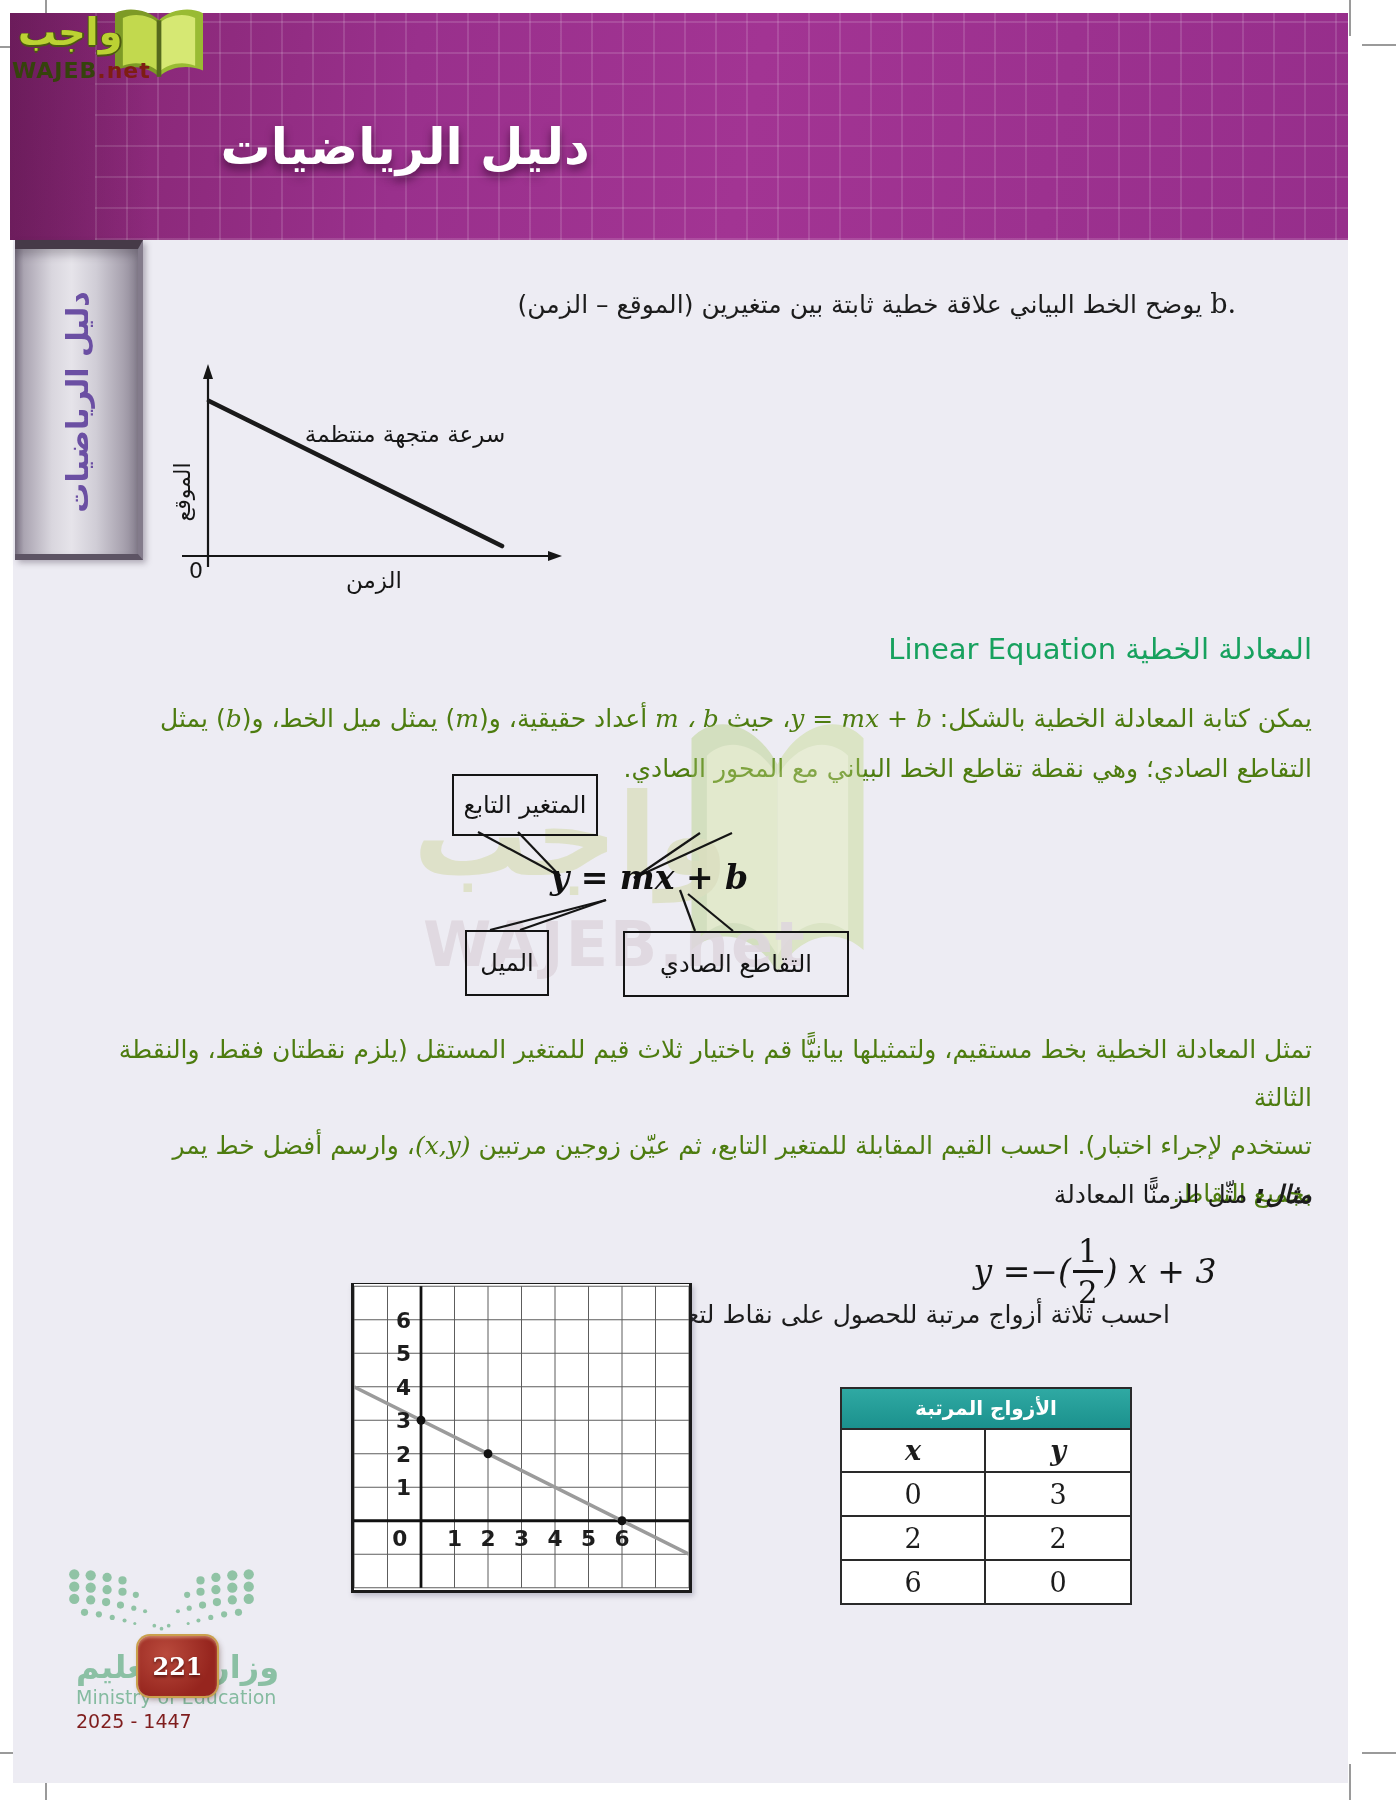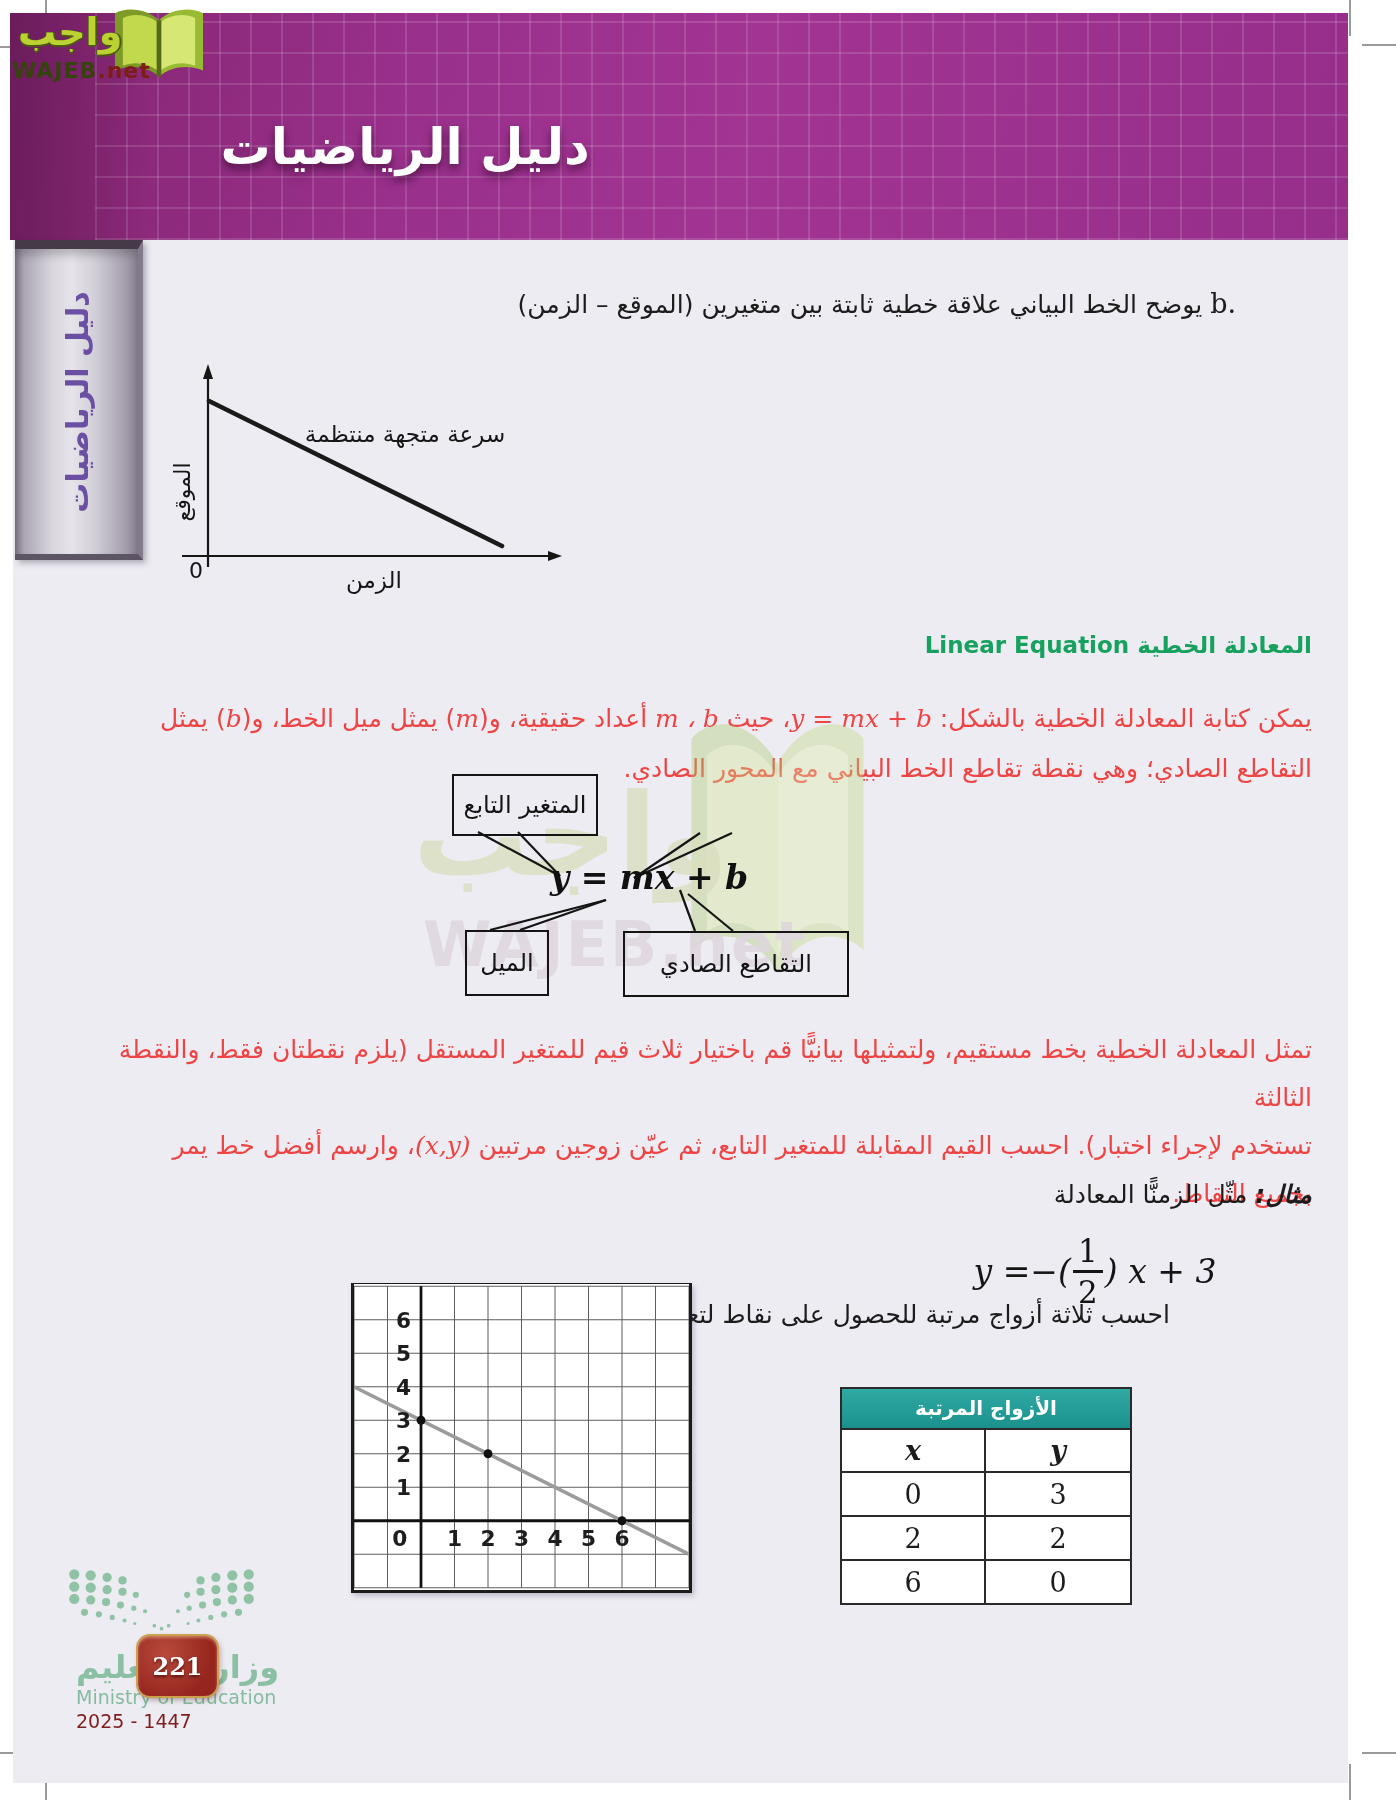--- a/index.html
+++ b/index.html
@@ -35,31 +35,31 @@
   
   #sidebar-tab{position:absolute;left:15px;top:240px;width:123px;height:305px;
     background:linear-gradient(90deg,#7e7787 0%,#aaa4b1 7%,#d9d6de 30%,#e6e4ea 46%,#d0cdd6 66%,#a8a2af 88%,#8b8493 100%);
     border-top:9px solid #463a48;border-bottom:6px solid #5d5464;border-right:5px solid #837b8b;
     box-shadow:inset 0 6px 8px rgba(40,30,45,.25), 3px 3px 6px rgba(60,50,70,.35);}
   #sidebar-tab .vtext{position:absolute;left:50%;top:50%;width:300px;text-align:center;white-space:nowrap;
     transform:translate(-50%,-50%) rotate(-90deg);font-size:30px;font-weight:bold;color:#6b4fa3;}
 
   
   .rtl{direction:rtl;unicode-bidi:embed;}
-  .body-text{font-size:25px;line-height:50px;color:#ef4444;}
+  .body-text{font-size:25px;line-height:50px;color:#4d7c0f;}
   .math{font-family:"DejaVu Serif",serif;font-style:italic;direction:ltr;unicode-bidi:isolate;}
   .marker-latin{font-family:"DejaVu Serif",serif;direction:ltr;unicode-bidi:isolate;font-size:27px;}
 
   #item-b{position:absolute;right:160px;top:288px;text-align:right;font-size:25px;}
 
   
   #pt-graph{position:absolute;left:150px;top:352px;}
 
   
-  #le-heading{position:absolute;right:84px;top:632px;font-size:23px;font-weight:bold;color:#17a15e;text-align:right;}
+  #le-heading{position:absolute;right:84px;top:632px;font-size:29px;font-weight:normal;color:#17a15e;text-align:right;}
 
   #paragraph1{position:absolute;left:118px;right:84px;top:694px;text-align:right;}
   #paragraph2{position:absolute;left:112px;right:84px;top:1026px;text-align:right;line-height:48px;}
   #example-line{position:absolute;right:84px;top:1180px;text-align:right;font-size:25px;}
   #example-line .lbl{font-weight:bold;font-style:italic;}
 
   
   #diagram{position:absolute;left:400px;top:758px;width:470px;height:250px;}
   .dg-box{position:absolute;border:2px solid #141414;display:flex;align-items:center;justify-content:center;
     font-size:24px;color:#141414;background:transparent;z-index:3;}

